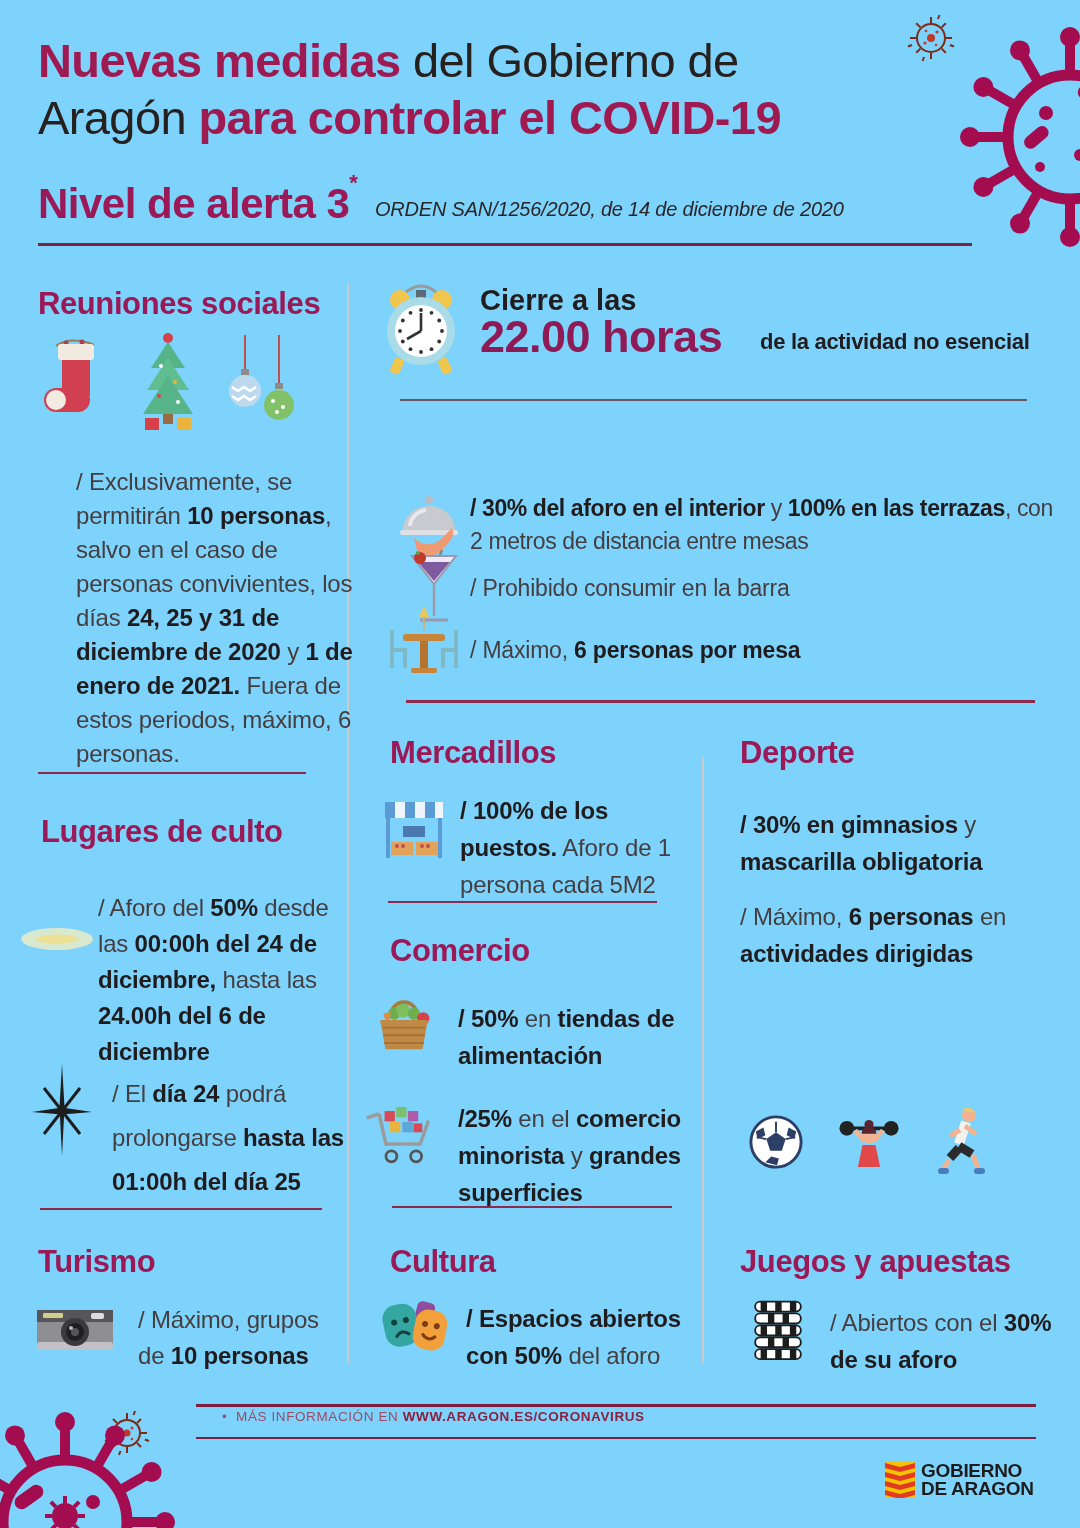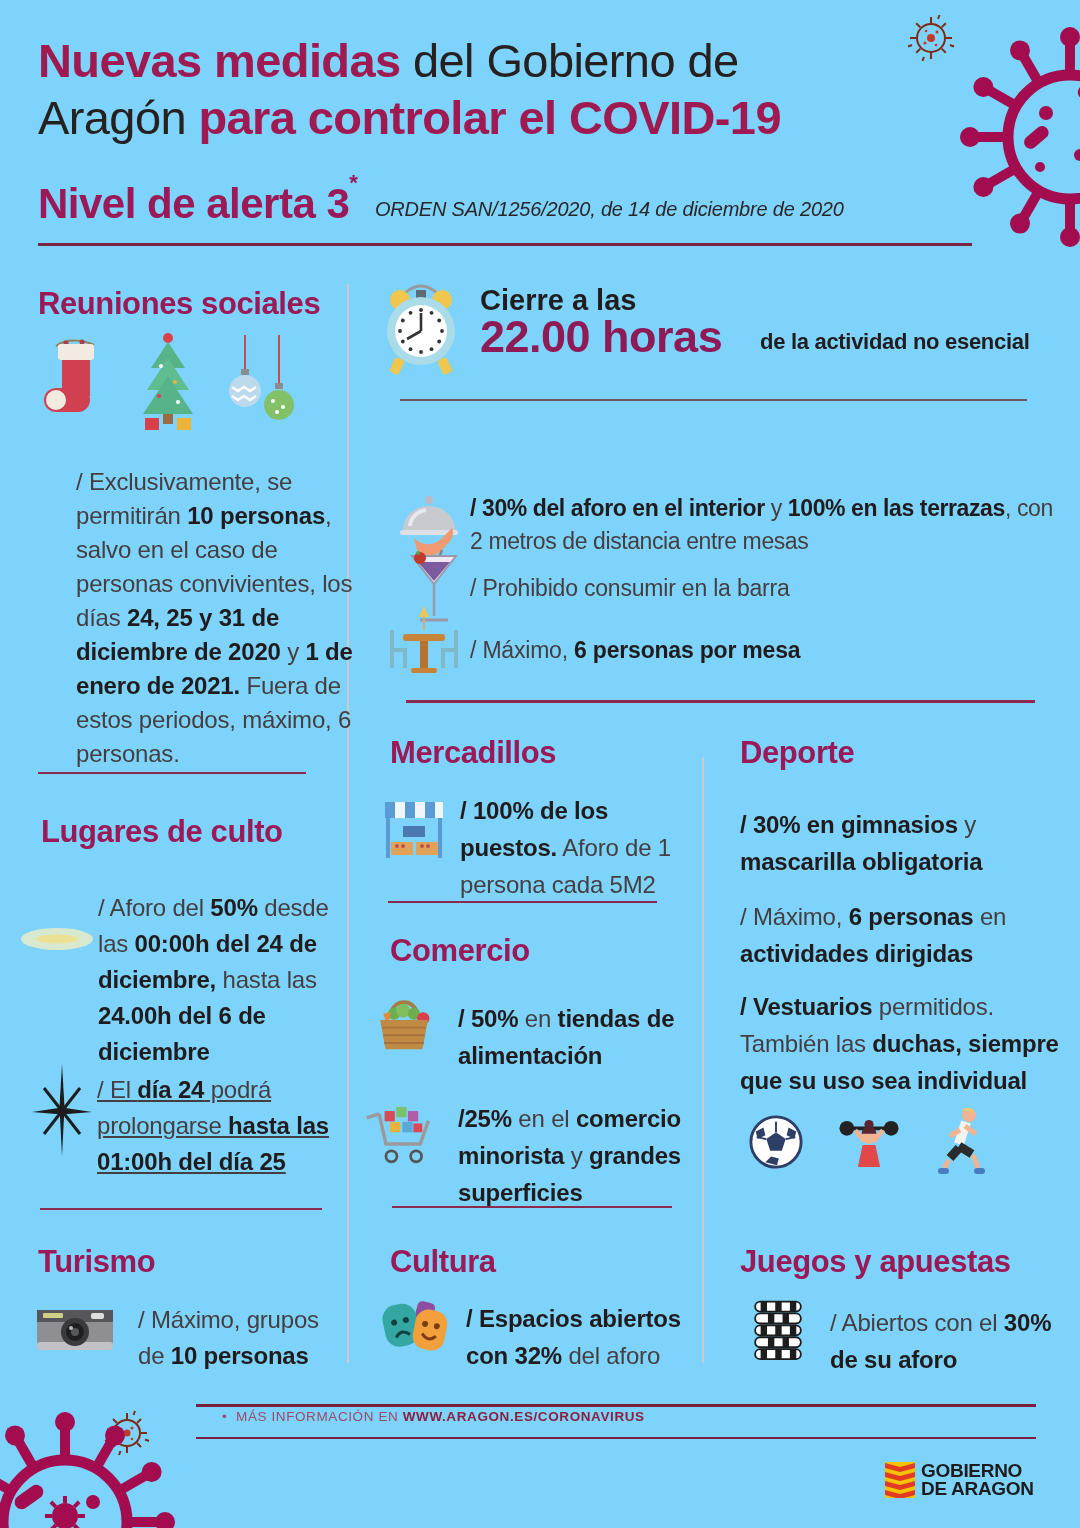--- a/index.html
+++ b/index.html
@@ -180,21 +180,21 @@
     <ellipse cx="37" cy="21" rx="21" ry="4.5" fill="#eedf8e" opacity="0.9"></ellipse>
   </svg>
   <div class="t" style="left:98px;top:890px;width:252px;line-height:36px;"><span>/ Aforo del </span><span class="b">50%</span><span>  desde las </span><span class="b">00:00h del 24 de diciembre,</span><span> hasta las </span><span class="b">24.00h del 6 de diciembre</span></div>
 
   <svg class="abs" style="left:30px;top:1062px;" width="64" height="96" viewBox="0 0 64 96">
     <polygon points="32,2 34.5,45 32,94 29.5,45" fill="#1d1d1d"></polygon>
     <polygon points="2,50 32,45.5 62,50 32,52.5" fill="#1d1d1d"></polygon>
     <line x1="14" y1="26" x2="50" y2="72" stroke="#1d1d1d" stroke-width="3"></line>
     <line x1="50" y1="26" x2="14" y2="72" stroke="#1d1d1d" stroke-width="3"></line>
   </svg>
-  <div class="t" style="left:97px;top:1072px;width:252px;line-height:36px;text-decoration:underline;"><span>/ El </span><span class="b">día 24</span><span> podrá prolongarse </span><span class="b">hasta las 01:00h del día 25</span></div>
+  <div class="t" style="left:112px;top:1072px;width:252px;line-height:44px;"><span>/ El </span><span class="b">día 24</span><span> podrá prolongarse </span><span class="b">hasta las 01:00h del día 25</span></div>
 
   <div class="hr" style="left:40px;top:1208px;width:282px;height:2px;"></div>
 
   <div class="h" style="left:38px;top:1244px;">Turismo</div>
 
   <svg class="abs" style="left:35px;top:1300px;" width="80" height="58" viewBox="0 0 80 58">
     <rect x="2" y="10" width="76" height="40" rx="5" fill="#8f8f93"></rect>
     <rect x="2" y="10" width="76" height="12" fill="#55555a"></rect>
     <rect x="8" y="13" width="20" height="5" rx="1" fill="#cfcf8a"></rect>
     <rect x="56" y="13" width="13" height="6" rx="2" fill="#dddddd"></rect>
@@ -349,27 +349,26 @@
         <circle cx="31" cy="27" r="3" fill="#10403e"></circle>
       <path d="M18 42q7 -8 14 0" stroke="#10403e" stroke-width="3" fill="none"></path>
     </g>
     <g transform="rotate(11 54 36)">
       <rect x="38" y="16" width="32" height="40" rx="13" fill="#f2a03c"></rect>
       <circle cx="48" cy="31" r="3" fill="#7e3c14"></circle>
         <circle cx="60" cy="31" r="3" fill="#7e3c14"></circle>
       <path d="M47 41q7 8 14 0" stroke="#7e3c14" stroke-width="3" fill="none"></path>
     </g>
   </svg>
-  <div class="t" style="left:466px;top:1300px;width:260px;line-height:37px;"><span class="b">/ </span><span class="b">Espacios abiertos con 32%</span><span> del aforo</span></div>
+  <div class="t" style="left:466px;top:1300px;width:260px;line-height:37px;"><span class="b">/ </span><span class="b">Espacios abiertos con 50%</span><span> del aforo</span></div>
 
   <div class="h" style="left:740px;top:735px;">Deporte</div>
 
   <div class="t" style="left:740px;top:806px;width:330px;line-height:37px;"><span class="b">/ </span><span class="b">30% en gimnasios</span><span> y </span><span class="b">mascarilla obligatoria</span></div>
   <div class="t" style="left:740px;top:898px;width:330px;line-height:37px;"><span>/ Máximo, </span><span class="b">6 personas</span><span> en </span><span class="b">actividades dirigidas</span></div>
-  <div class="t" style="left:740px;top:988px;width:330px;line-height:37px;"><span class="b">/ </span><span class="b">Vestuarios</span><span> permitidos. También las </span><span class="b">duchas, siempre que su uso sea individual</span></div>
 
   <svg class="abs" style="left:748px;top:1114px;" width="56" height="56" viewBox="0 0 58 58">
     <circle cx="29" cy="29" r="26" fill="#ffffff" stroke="#2d3f66" stroke-width="3"></circle>
     <polygon points="29,19 39,26 35,38 23,38 19,26" fill="#2d3f66"></polygon>
     <polygon points="8,18 16,14 18,22 10,26" fill="#2d3f66"></polygon>
     <polygon points="50,18 42,14 40,22 48,26" fill="#2d3f66"></polygon>
     <polygon points="18,50 24,44 32,46 30,53" fill="#2d3f66"></polygon>
     <line x1="29" y1="19" x2="29" y2="8" stroke="#2d3f66" stroke-width="2"></line>
     <line x1="19" y1="26" x2="9" y2="24" stroke="#2d3f66" stroke-width="2"></line>
     <line x1="39" y1="26" x2="49" y2="24" stroke="#2d3f66" stroke-width="2"></line>

